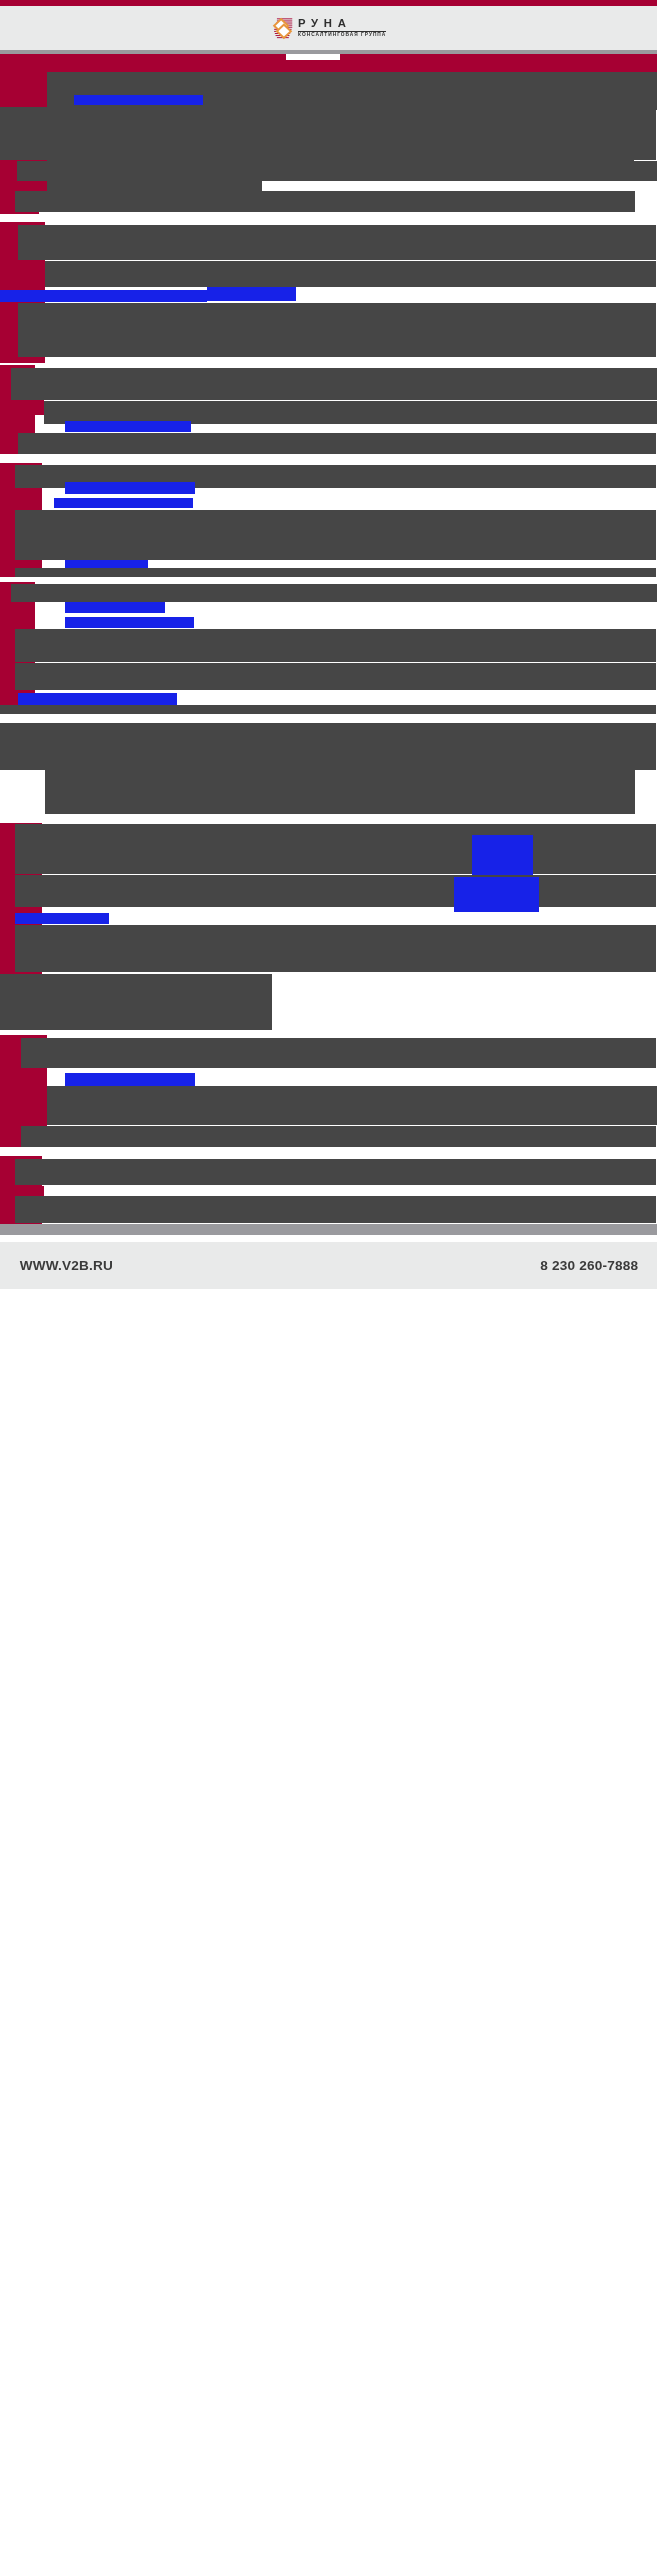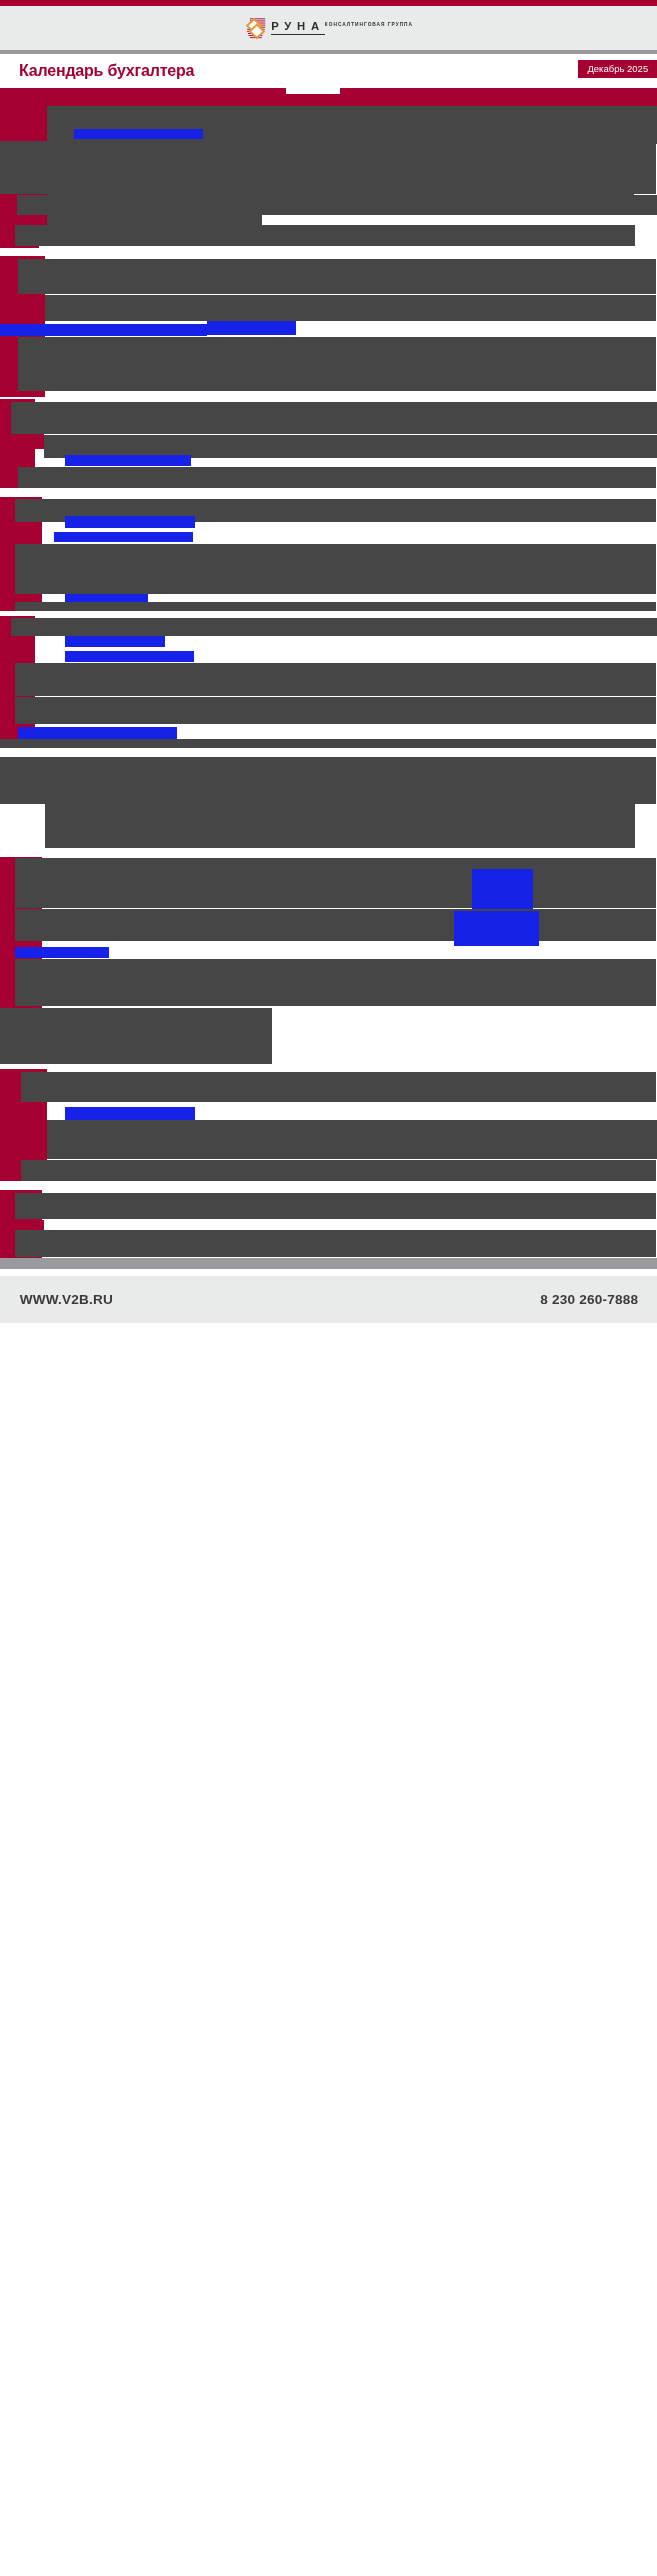--- a/index.html
+++ b/index.html
@@ -14,21 +14,21 @@
   .page { width:658px; position:relative; overflow:hidden; }
 
   
   .topbar { height:6px; width:100%; background:#a60033; }
   .logobar {
     height:44px; width:100%; background:#e9eaea;
     display:flex; align-items:center; justify-content:center;
   }
   .logo { display:flex; align-items:center; gap:5.3px; }
   .logo-mark { width:21px; height:23px; flex:0 0 auto; }
-  .logo-text { display:flex; flex-direction:row; line-height:1; }
+  .logo-text { display:flex; flex-direction:column; line-height:1; }
   .logo-word {
     font-family:"Liberation Sans", sans-serif;
     font-weight:700; font-size:11.3px; letter-spacing:5.7px;
     color:#2f2f2f; border-bottom:1.1px solid #2f2f2f;
     padding-bottom:1.5px;
   }
   .logo-sub {
     font-family:"Liberation Sans", sans-serif;
     font-weight:700; font-size:4.8px; letter-spacing:1px;
     color:#2f2f2f; margin-top:1.9px; white-space:nowrap;
@@ -103,24 +103,20 @@
       </svg>
       <span class="logo-text">
         <span class="logo-word">РУНА</span>
         <span class="logo-sub">КОНСАЛТИНГОВАЯ ГРУППА</span>
       </span>
     </div>
   </div>
 
   <div class="greyrule"></div>
 
-  <div class="titlerow">
-    <span class="page-title">Календарь бухгалтера</span>
-    <span class="month-badge">Декабрь 2025</span>
-  </div>
 
   <div id="content">
       <div class="band" style="height: 33px; margin-top: 0px;">
         <div class="blk c-red" style="left: 0px; top: 0px; width: 658px; height: 33px;"></div>
         <div class="blk c-white" style="left: 286px; top: 0px; width: 54px; height: 6px;"></div>
       </div>
       <div class="band" style="height: 139px; margin-top: -16.6px;">
         <div class="blk c-red" style="left: 0px; top: 0px; width: 47px; height: 139px;"></div>
         <div class="blk c-gray" style="left: 47px; top: 1.5px; width: 610px; height: 38px;"></div>
         <div class="blk c-gray" style="left: 15px; top: 41px; width: 641px; height: 27px;"></div>

